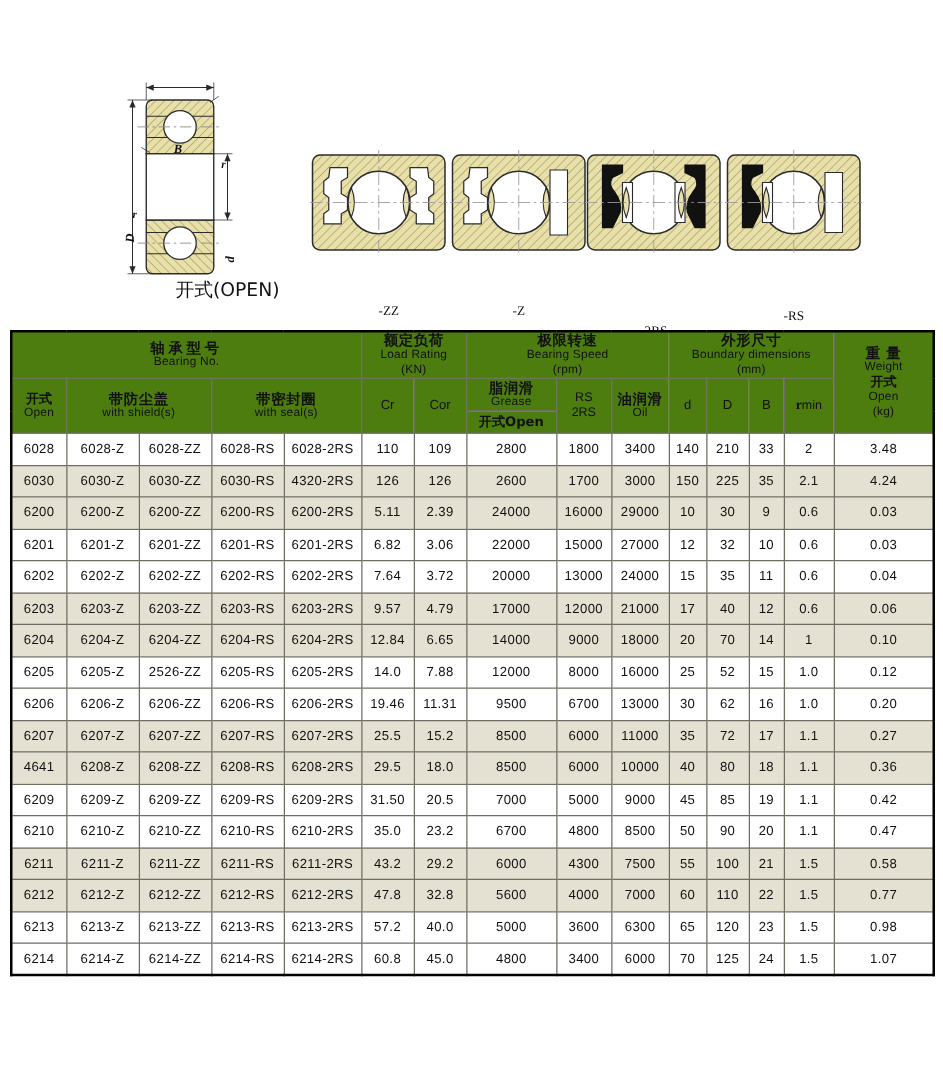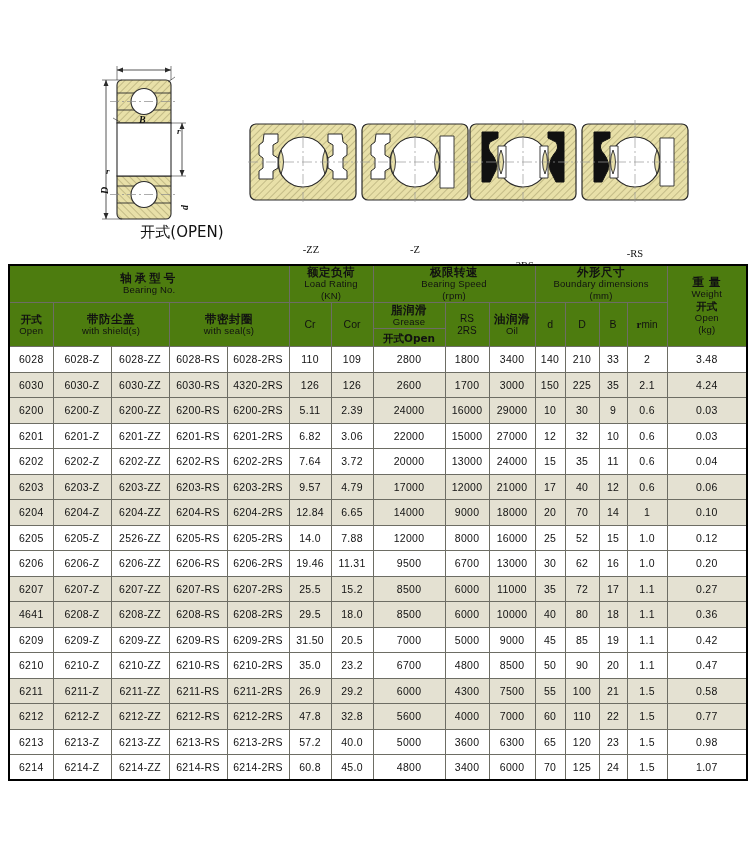--- a/index.html
+++ b/index.html
@@ -551,21 +551,21 @@
             <td>20</td>
             <td>1.1</td>
             <td>0.47</td>
           </tr>
           <tr class="shaded">
             <td>6211</td>
             <td>6211-Z</td>
             <td>6211-ZZ</td>
             <td>6211-RS</td>
             <td>6211-2RS</td>
-            <td>26.9</td>
+            <td>43.2</td>
             <td>29.2</td>
             <td>6000</td>
             <td>4300</td>
             <td>7500</td>
             <td>55</td>
             <td>100</td>
             <td>21</td>
             <td>1.5</td>
             <td>0.58</td>
           </tr>

